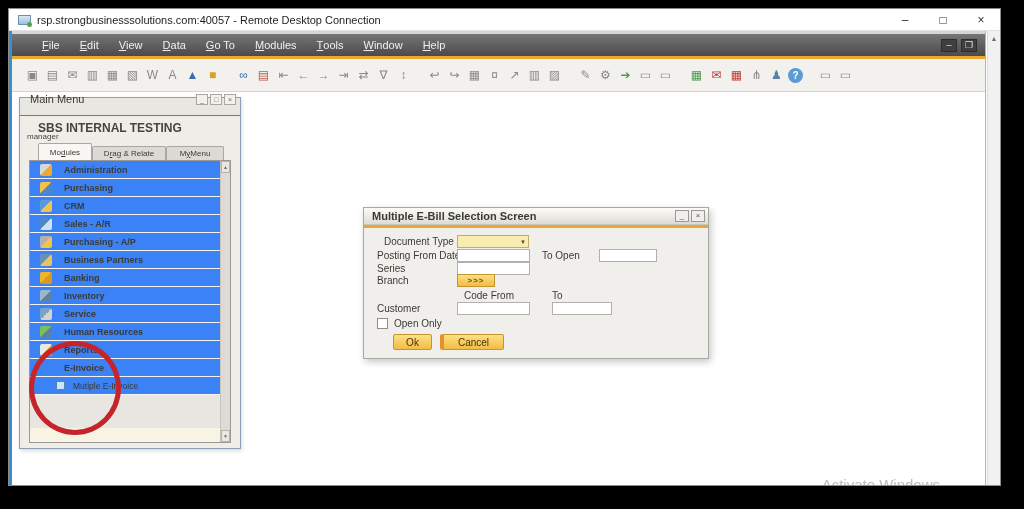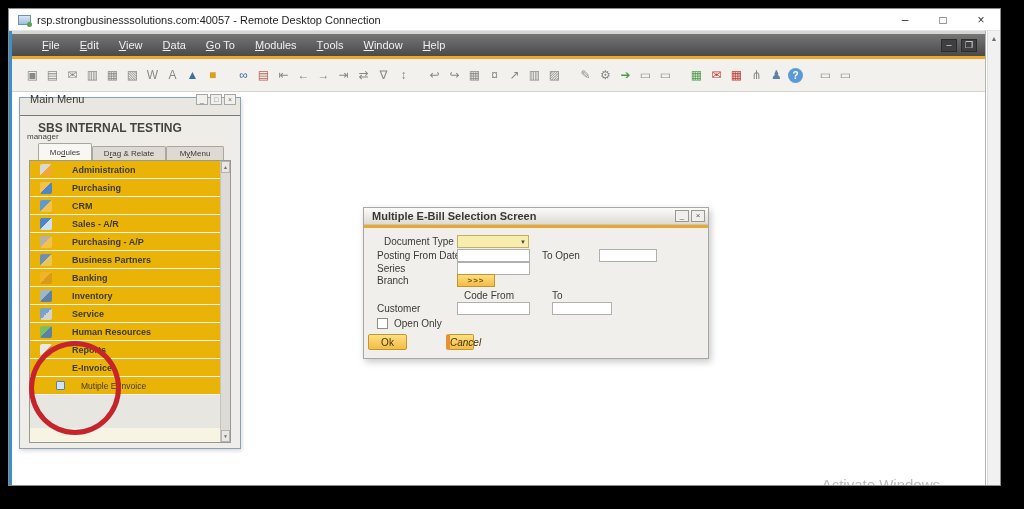--- a/index.html
+++ b/index.html
@@ -81,21 +81,21 @@
   #mm-tabs { position:absolute; left:18px; top:45px; height:17px; display:flex; align-items:flex-end; }
   .mm-tab { font-size:8px; color:#3c3a33; border:1px solid #a9a7a4; border-bottom:none;
             background:#dcdad3; height:14px; display:flex; align-items:center; justify-content:center;
             border-radius:2px 2px 0 0; }
   .mm-tab.active { background:#f8f7f4; height:17px; font-weight:normal; position:relative; z-index:2; }
   .mm-tab u { text-decoration:underline; }
   #mm-list { position:absolute; left:9px; right:9px; top:62px; bottom:5px; background:#e8e6e0;
              border:1px solid #9a9894; overflow:hidden; }
   #mm-rows { position:absolute; left:0; right:10px; top:0; bottom:0; }
   .mm-row { height:18px; border-bottom:1px solid #f4f3ef; display:flex; align-items:center;
-            background:#eab308;gap:8px; }
+            background:#3b82f6; }
   .mm-row .mi-icon { width:12px; height:12px; margin-left:10px; border-radius:2px; }
   .mm-row .mi-label { font-size:9px; font-weight:bold; color:#3c3a33; margin-left:12px; }
   .mm-row.sub .mi-icon { width:9px; height:9px; margin-left:26px; border:1px solid #5b82a6;
                          background:#cfe4f5; border-radius:1px; }
   .mm-row.sub .mi-label { font-weight:normal; font-size:8.5px; margin-left:8px; }
   #mm-filler { position:absolute; left:0; right:10px; bottom:0; top:260px; background:#f7f4e4; }
   #mm-scroll { position:absolute; right:0; top:0; width:10px; bottom:0; background:#dddbd6;
                border-left:1px solid #c5c3bf; }
   .mm-sb-btn { position:absolute; left:0; right:0; height:12px; background:#e9e7e2;
                border:1px solid #b5b3af; color:#6f6d6a; font-size:5px; text-align:center; line-height:10px; }
@@ -125,22 +125,22 @@
   #dlg-branch-btn { position:absolute; left:93px; top:66px; width:38px; height:13px;
                     background:linear-gradient(#fddf82,#f3bc45); border:1px solid #c4952e;
                     font-size:8px; font-weight:bold; color:#6e5210; text-align:center; line-height:12px;
                     letter-spacing:1px; }
   .dlg-colhdr { position:absolute; font-size:10px; color:#3a3a35; }
   #dlg-checkbox { position:absolute; left:13px; top:110px; width:11px; height:11px; background:#fff;
                   border:1px solid #8f8d89; }
   .dlg-btn { position:absolute; top:126px; height:16px; background:linear-gradient(#fddf82,#f3bc45);
              border:1px solid #c4952e; border-radius:2px; font-size:10px; color:#463308;
              text-align:center; line-height:15px; }
-  #dlg-ok { left:4px; width:39px; }
-  #dlg-cancel { left:82px; width:28px; border-left:4px solid #e89030;font-style:italic; }
+  #dlg-ok { left:29px; width:39px; }
+  #dlg-cancel { left:76px; width:64px; border-left:4px solid #e89030; }
 </style>
 </head>
 <body>
 
 <div id="rdp-window">
 
   <div id="rdp-titlebar">
     <span id="rdp-icon"></span>
     <span id="rdp-title">rsp.strongbusinesssolutions.com:40057 - Remote Desktop Connection</span>
     <span class="rdp-ctrls">

